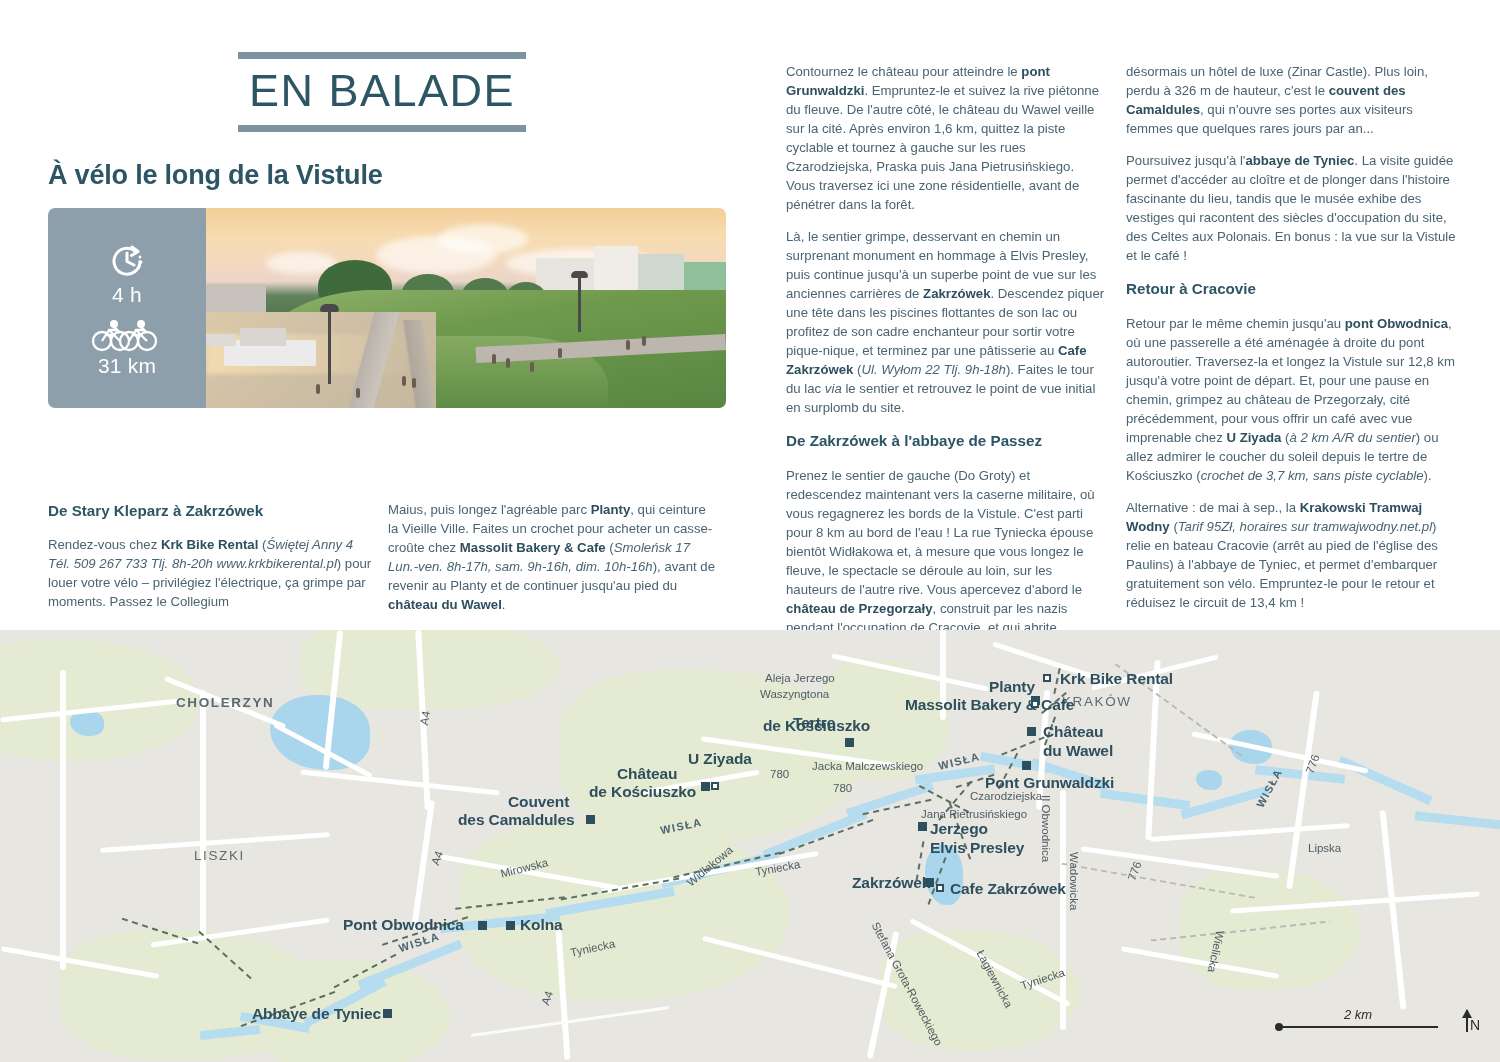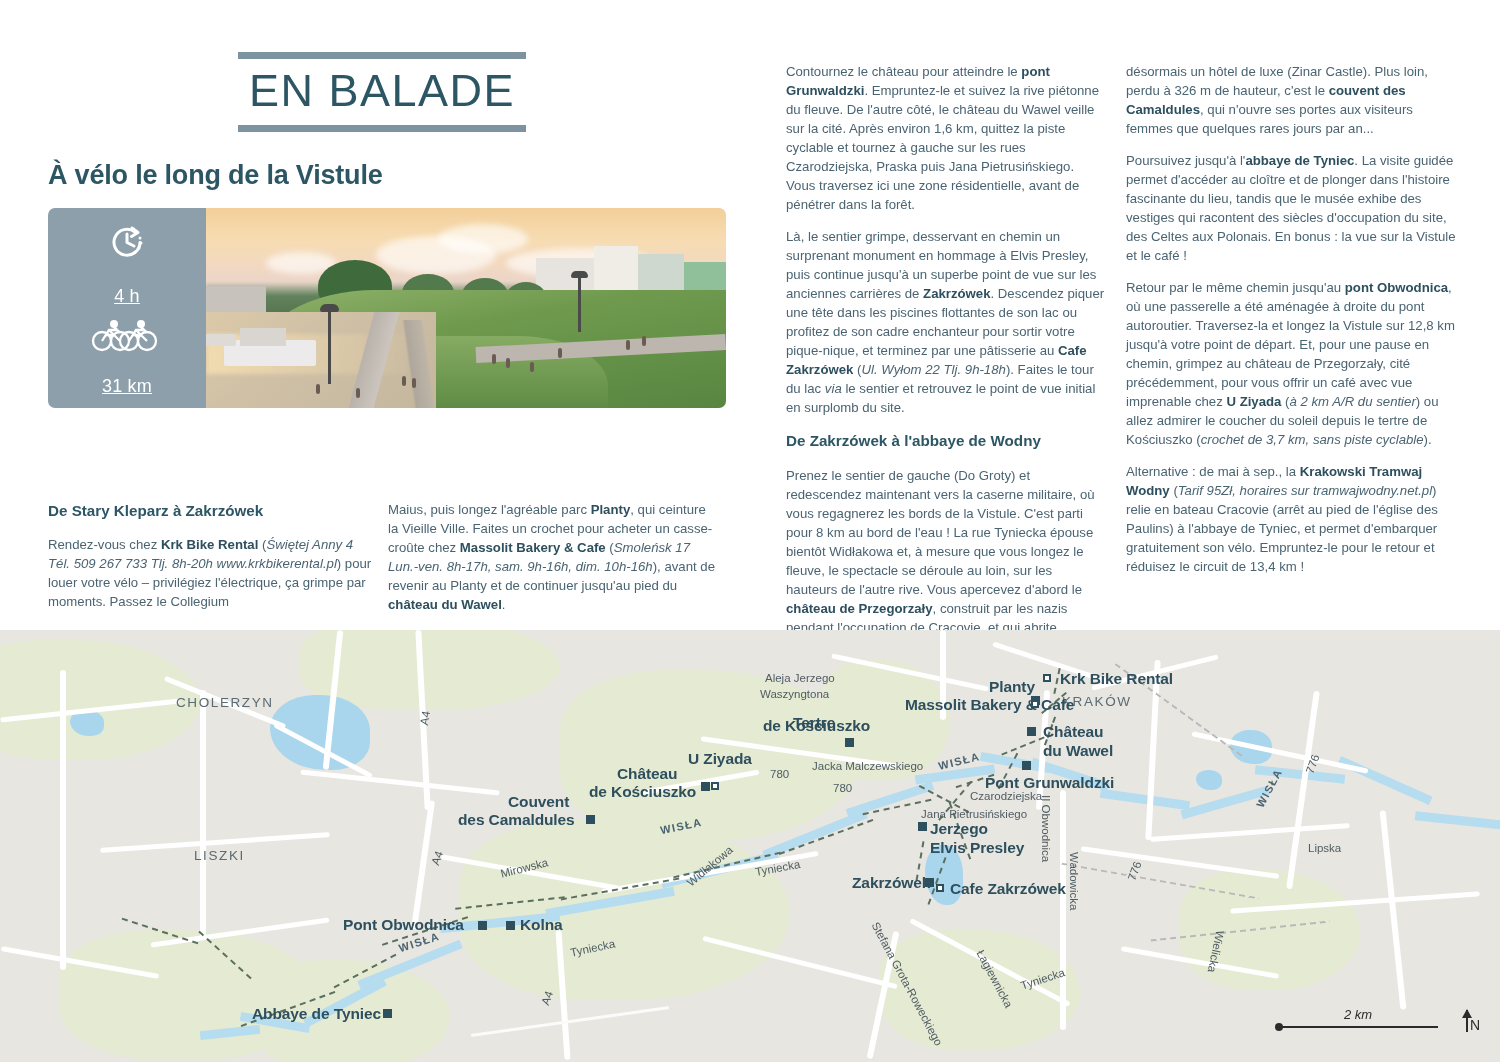--- a/index.html
+++ b/index.html
@@ -33,21 +33,21 @@
 
   
   .media { position:absolute; left:48px; top:208px; width:678px; height:200px;
            border-radius:7px; overflow:hidden; display:flex; }
   .infobox {
     width:158px; height:100%; background:#8d9fab; color:#fff;
     display:flex; flex-direction:column; align-items:center; justify-content:center;
     gap:6px; padding-top:4px;
   }
   .infoitem { display:flex; flex-direction:column; align-items:center; }
-  .infoitem .val { font-size:18px; margin-top:23px; letter-spacing:0.2px;text-decoration:underline; }
+  .infoitem .val { font-size:21px; margin-top:1px; letter-spacing:0.2px; }
   .photo { flex:1; height:100%; position:relative; overflow:hidden; }
 
   
   .sky { position:absolute; inset:0;
     background:
       linear-gradient(to bottom,
         #f3cf9a 0%, #f7dcb2 16%, #f2d8c2 30%, #e2d2cf 44%, #cfccce 55%, #c5c6c8 62%, transparent 62.5%);
   }
   .cloud { position:absolute; border-radius:50%; background:rgba(255,255,255,.62); filter:blur(3px); }
   .c1 { width:120px; height:38px; left:170px; top:28px; }
@@ -244,27 +244,28 @@
       <p>Rendez-vous chez <b>Krk Bike Rental</b> (<i>Świętej Anny 4 Tél. 509 267 733 Tlj. 8h-20h www.krkbikerental.pl</i>) pour louer votre vélo – privilégiez l'électrique, ça grimpe par moments. Passez le Collegium</p>
     </div>
 
     <div class="col2 body-col">
       <p>Maius, puis longez l'agréable parc <b>Planty</b>, qui ceinture la Vieille Ville. Faites un crochet pour acheter un casse-croûte chez <b>Massolit Bakery &amp; Cafe</b> (<i>Smoleńsk 17 Lun.-ven. 8h-17h, sam. 9h-16h, dim. 10h-16h</i>), avant de revenir au Planty et de continuer jusqu'au pied du <b>château du Wawel</b>.</p>
     </div>
 
     <div class="col3 body-col">
       <p>Contournez le château pour atteindre le <b>pont Grunwaldzki</b>. Empruntez-le et suivez la rive piétonne du fleuve. De l'autre côté, le château du Wawel veille sur la cité. Après environ 1,6 km, quittez la piste cyclable et tournez à gauche sur les rues Czarodziejska, Praska puis Jana Pietrusińskiego. Vous traversez ici une zone résidentielle, avant de pénétrer dans la forêt.</p>
       <p>Là, le sentier grimpe, desservant en chemin un surprenant monument en hommage à Elvis Presley, puis continue jusqu'à un superbe point de vue sur les anciennes carrières de <b>Zakrzówek</b>. Descendez piquer une tête dans les piscines flottantes de son lac ou profitez de son cadre enchanteur pour sortir votre pique-nique, et terminez par une pâtisserie au <b>Cafe Zakrzówek</b> (<i>Ul. Wyłom 22 Tlj. 9h-18h</i>). Faites le tour du lac <i>via</i> le sentier et retrouvez le point de vue initial en surplomb du site.</p>
-      <div class="sec-head">De Zakrzówek à l'abbaye de Wodny</div>
+      <div class="sec-head">De Zakrzówek à l'abbaye de Passez</div>
       <p>Prenez le sentier de gauche (Do Groty) et redescendez maintenant vers la caserne militaire, où vous regagnerez les bords de la Vistule. C'est parti pour 8 km au bord de l'eau ! La rue Tyniecka épouse bientôt Widłakowa et, à mesure que vous longez le fleuve, le spectacle se déroule au loin, sur les hauteurs de l'autre rive. Vous apercevez d'abord le <b>château de Przegorzały</b>, construit par les nazis pendant l'occupation de Cracovie, et qui abrite</p>
     </div>
 
     <div class="col4 body-col">
       <p>désormais un hôtel de luxe (Zinar Castle). Plus loin, perdu à 326 m de hauteur, c'est le <b>couvent des Camaldules</b>, qui n'ouvre ses portes aux visiteurs femmes que quelques rares jours par an...</p>
       <p>Poursuivez jusqu'à l'<b>abbaye de Tyniec</b>. La visite guidée permet d'accéder au cloître et de plonger dans l'histoire fascinante du lieu, tandis que le musée exhibe des vestiges qui racontent des siècles d'occupation du site, des Celtes aux Polonais. En bonus : la vue sur la Vistule et le café !</p>
+      <div class="sec-head">Retour à Cracovie</div>
       <p>Retour par le même chemin jusqu'au <b>pont Obwodnica</b>, où une passerelle a été aménagée à droite du pont autoroutier. Traversez-la et longez la Vistule sur 12,8 km jusqu'à votre point de départ. Et, pour une pause en chemin, grimpez au château de Przegorzały, cité précédemment, pour vous offrir un café avec vue imprenable chez <b>U Ziyada</b> (<i>à 2 km A/R du sentier</i>) ou allez admirer le coucher du soleil depuis le tertre de Kościuszko (<i>crochet de 3,7 km, sans piste cyclable</i>).</p>
       <p>Alternative : de mai à sep., la <b>Krakowski Tramwaj Wodny</b> (<i>Tarif 95Zł, horaires sur tramwajwodny.net.pl</i>) relie en bateau Cracovie (arrêt au pied de l'église des Paulins) à l'abbaye de Tyniec, et permet d'embarquer gratuitement son vélo. Empruntez-le pour le retour et réduisez le circuit de 13,4 km !</p>
     </div>
   </div>
 
   <div class="map">
 
     <div class="landgreen" style="left:-40px;top:10px;width:240px;height:120px;"></div>
     <div class="landgreen" style="left:300px;top:-10px;width:260px;height:90px;"></div>
     <div class="landgreen" style="left:560px;top:40px;width:300px;height:170px;"></div>
@@ -354,21 +355,21 @@
     <div class="routeline" style="left:988px;top:140px;width:40px;transform:rotate(-62deg);"></div>
     <div class="routeline" style="left:1000px;top:115px;width:46px;transform:rotate(-22deg);"></div>
     <div class="routeline" style="left:1035px;top:100px;width:30px;transform:rotate(-70deg);"></div>
     <div class="routeline" style="left:1038px;top:72px;width:32px;transform:rotate(-40deg);"></div>
     <div class="routeline" style="left:1044px;top:50px;width:26px;transform:rotate(-78deg);"></div>
     <div class="routeline" style="left:238px;top:378px;width:100px;transform:rotate(-20deg);"></div>
     <div class="routeline" style="left:330px;top:340px;width:70px;transform:rotate(-28deg);"></div>
     <div class="routeline" style="left:120px;top:300px;width:80px;transform:rotate(18deg);"></div>
     <div class="routeline" style="left:190px;top:324px;width:70px;transform:rotate(42deg);"></div>
 
-    <div class="mlabel town" style="left:176px;top:65px;">CHOLERZYN</div>
+    <div class="mlabel town" style="left:176px;top:65px;font-weight:bold;">CHOLERZYN</div>
 
     <div class="mlabel town" style="left:194px;top:218px;">LISZKI</div>
     <div class="mlabel town" style="left:1062px;top:64px;">KRAKÓW</div>
 
     <div class="mlabel poi" style="left:1060px;top:40px;">Krk Bike Rental</div>
     <div class="sq hollow" style="left:1043px;top:44px;"></div>
 
     <div class="mlabel poi" style="left:989px;top:48px;">Planty</div>
     <div class="sq" style="left:1031px;top:66px;"></div>
 

